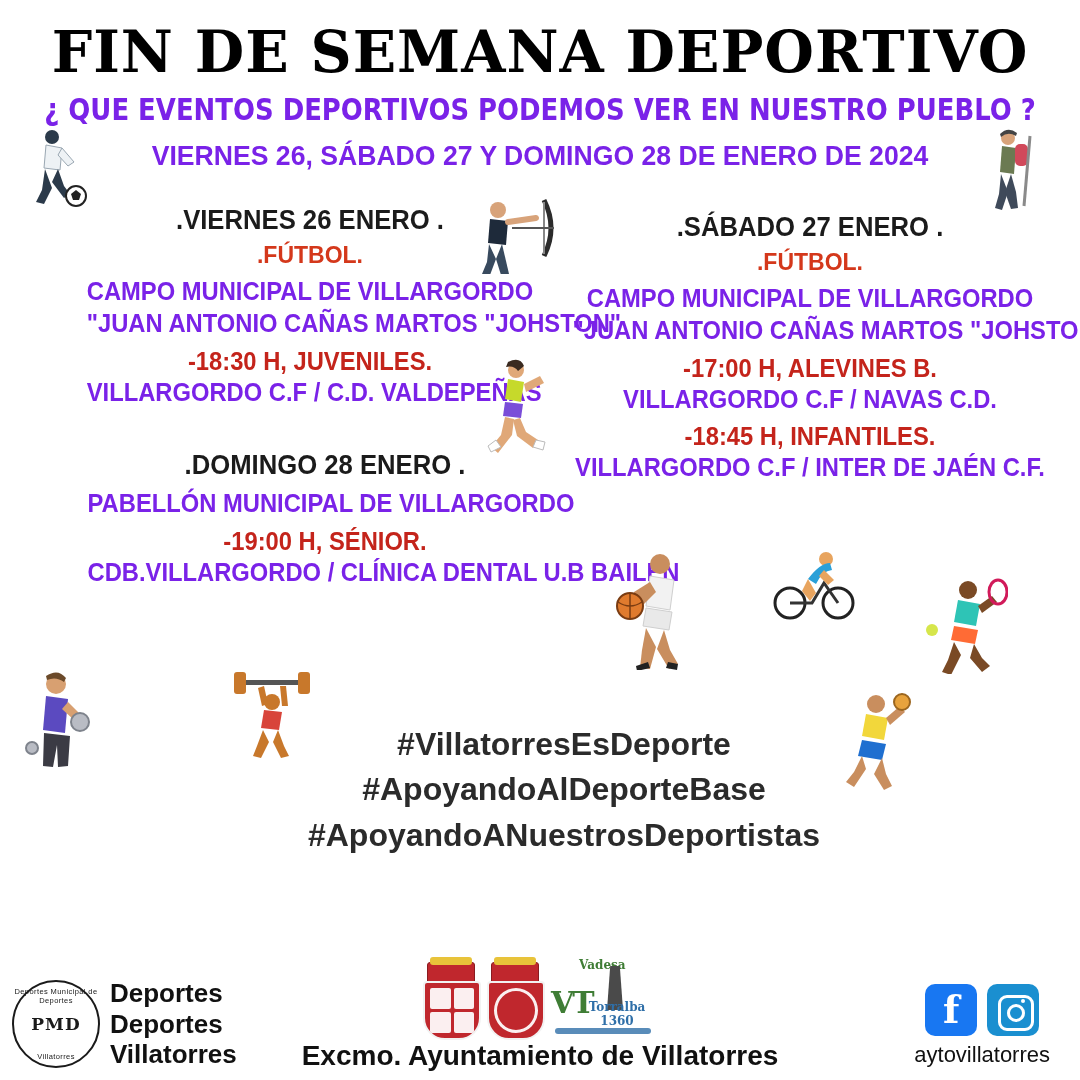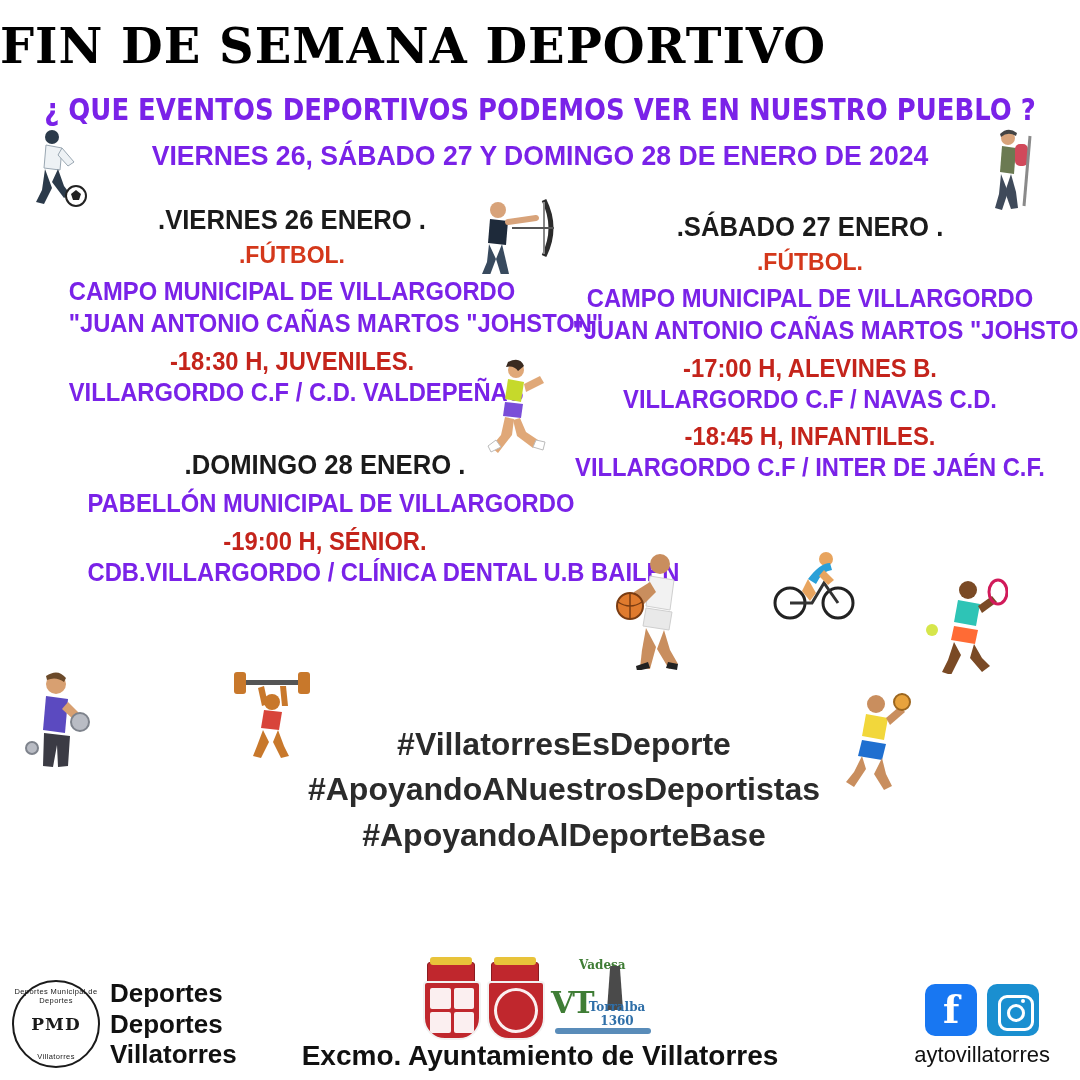--- a/index.html
+++ b/index.html
@@ -19,24 +19,24 @@
     width: 1080px;
     height: 1080px;
   }
 
   
   .main-title {
     position: absolute;
     top: 18px;
     left: 0;
     width: 1080px;
-    text-align: left;
+    text-align: center;
     font-family: "DejaVu Serif", serif;
     font-weight: bold;
-    font-size: 48px;
+    font-size: 57px;
     letter-spacing: 1px;
     color: #000000;
     white-space: nowrap;
   }
   .subtitle {
     position: absolute;
     top: 92px;
     left: 0;
     width: 1080px;
     text-align: center;
@@ -104,21 +104,21 @@
   .block .match {
     font-family: "Liberation Sans", sans-serif;
     font-weight: bold;
     font-size: 25px;
     color: #7a22e8;
     margin-top: 2px;
     white-space: nowrap;
     transform: scaleX(0.95);
   }
 
-  #block-friday { top: 205px; left: 57px; width: 470px; }
+  #block-friday { top: 205px; left: 75px; width: 470px; }
   #block-saturday { top: 212px; left: 560px; width: 500px; }
   #block-sunday { top: 450px; left: 75px; width: 500px; }
 
   
   .hashtags {
     position: absolute;
     top: 722px;
     left: 0;
     width: 1080px;
     text-align: center;
@@ -391,22 +391,22 @@
 
   <div class="block" id="block-sunday">
     <div class="day">.DOMINGO 28 ENERO .</div>
     <div class="venue">PABELLÓN MUNICIPAL DE VILLARGORDO</div>
     <div class="time">-19:00 H, SÉNIOR.</div>
     <div class="match">CDB.VILLARGORDO / CLÍNICA DENTAL U.B BAILÉN</div>
   </div>
 
   <div class="hashtags">
     <div>#VillatorresEsDeporte</div>
+    <div>#ApoyandoAlDeporteBase</div>
     <div>#ApoyandoANuestrosDeportistas</div>
-    <div>#ApoyandoAlDeporteBase</div>
   </div>
 
   <div class="fig" style="left:18px; top:128px;">
     <svg width="70" height="80" viewBox="0 0 70 80">
       <circle cx="34" cy="9" r="7" fill="#2b3a4a"></circle>
       <path d="M28 17 L44 20 L42 42 L26 40 Z" fill="#eef2f5" stroke="#9aa7b2"></path>
       <path d="M44 20 L56 34 L50 38 L40 27 Z" fill="#eef2f5" stroke="#9aa7b2"></path>
       <path d="M27 41 L24 62 L18 74 L26 76 L34 60 Z" fill="#2b3a4a"></path>
       <path d="M40 41 L46 58 L52 66 L46 70 L34 54 Z" fill="#2b3a4a"></path>
       <circle cx="58" cy="68" r="10" fill="#fff" stroke="#222" stroke-width="2"></circle>

